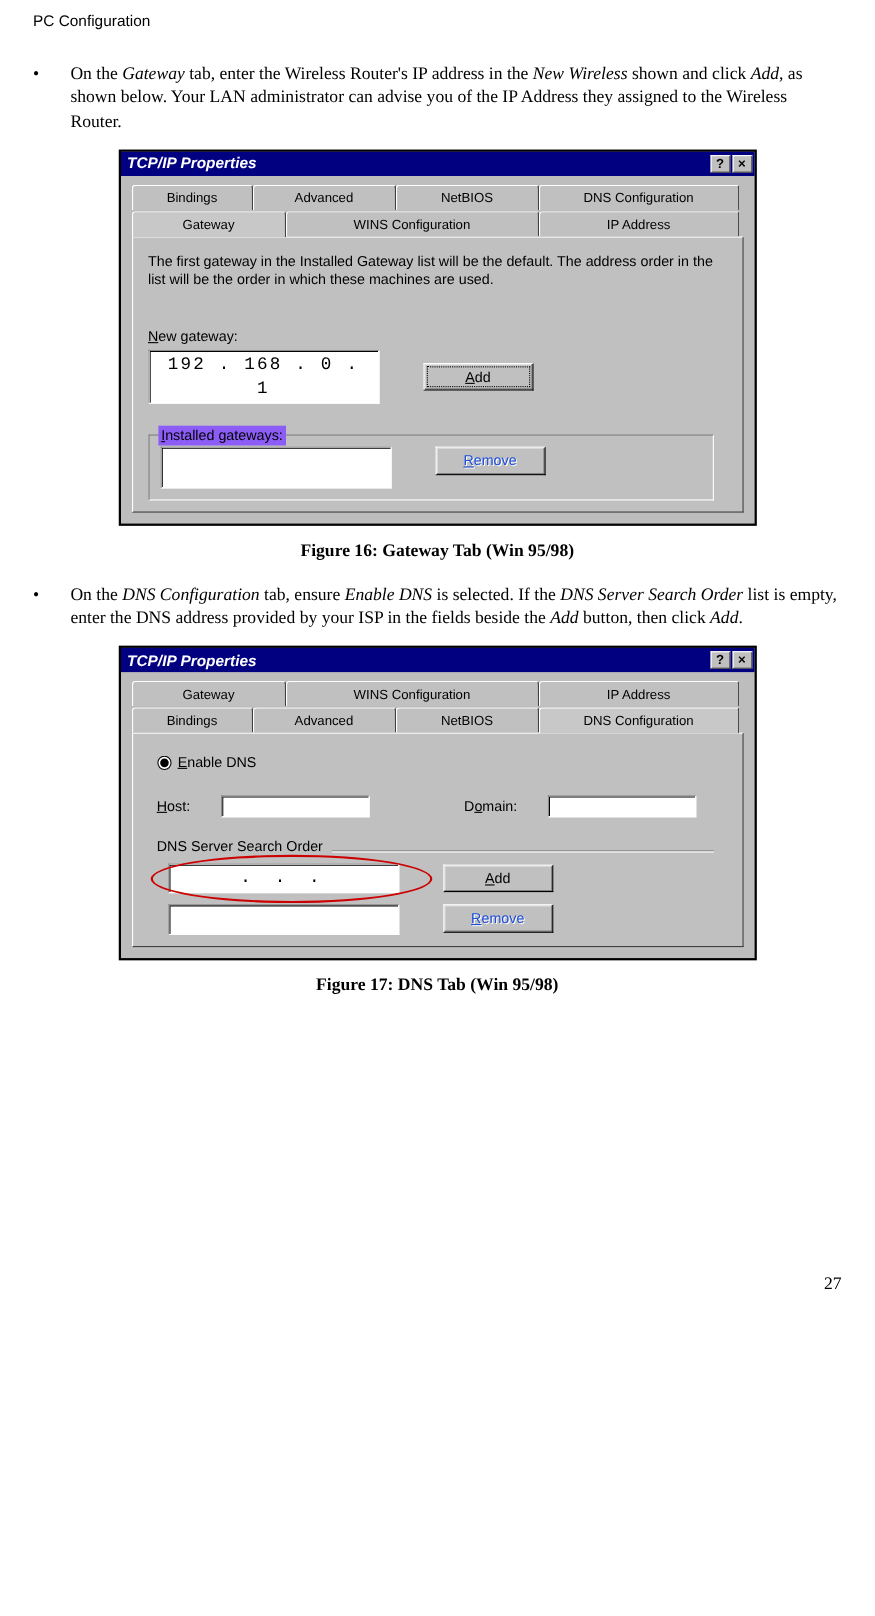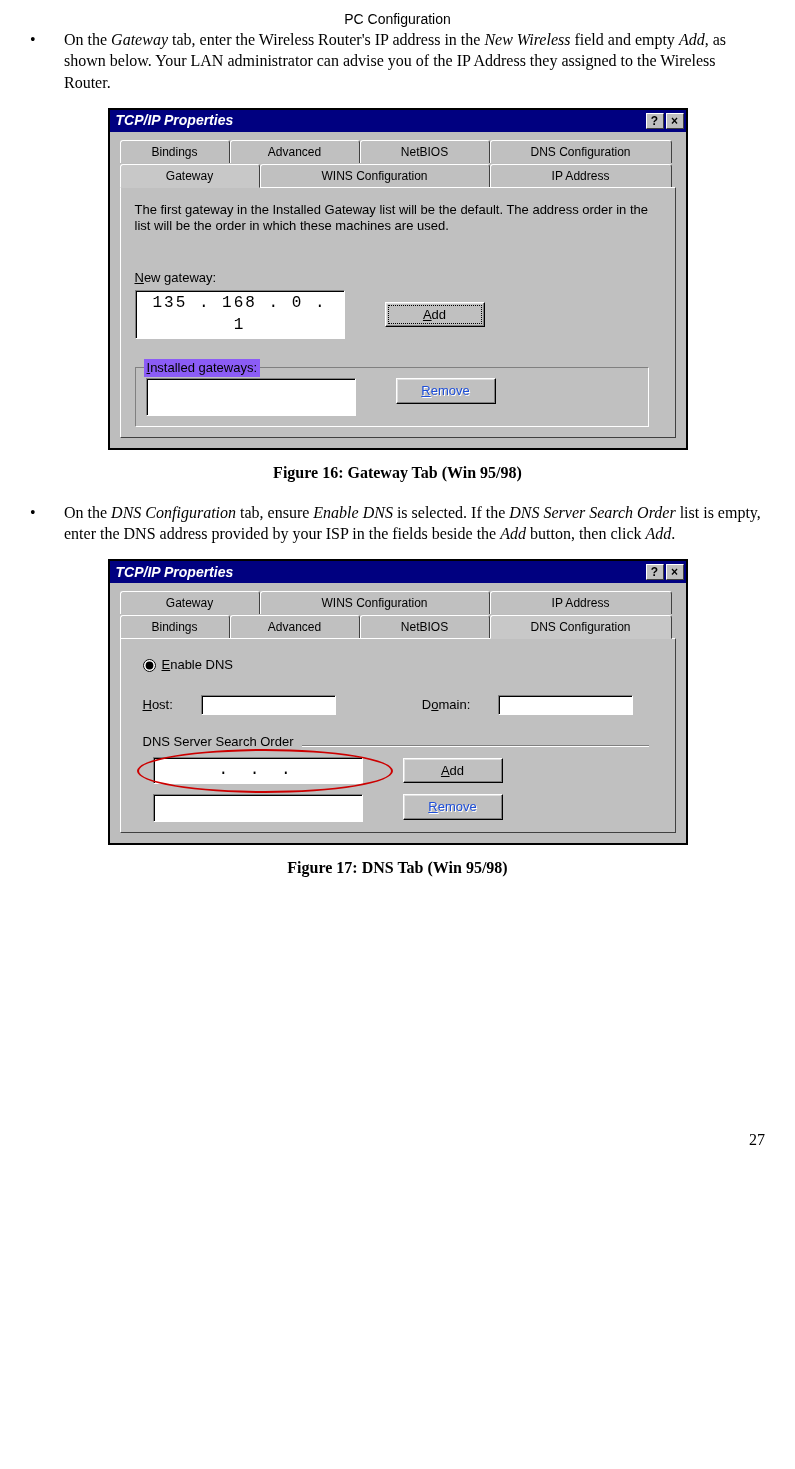--- a/index.html
+++ b/index.html
@@ -6,23 +6,24 @@
   body {
     font-family: "Times New Roman", Times, serif;
     font-size: 16px;
     color: #000;
     background: #fff;
     width: 795px;
     padding: 10px 30px 30px 30px;
     line-height: 1.35;
   }
   .header-right {
-    text-align: center;
+    text-align: left;
     font-family: Arial, sans-serif;
     font-size: 14px;
+    margin-bottom: 28px;
   }
   .bullet-row { display: flex; margin-bottom: 14px; }
   .bullet-dot { width: 34px; text-align: left; font-size: 16px; }
   .bullet-text { flex: 1; font-size: 16px; }
   .bullet-text i { font-style: italic; }
 
   .dialog-wrap { display:flex; justify-content:center; margin: 10px 0 6px 0; }
   .dialog {
     width: 580px;
     background: #bdbdbd;
@@ -166,21 +167,21 @@
   }
 </style>
 </head>
 <body>
 
 <div class="header-right">PC Configuration</div>
 
 <div class="bullet-row">
   <div class="bullet-dot">•</div>
   <div class="bullet-text">
-    <span>On the </span><i>Gateway</i><span> tab, enter the Wireless Router's IP address in the </span><i>New Wireless</i><span> field and empty </span><i>Add</i><span>, as shown below. Your LAN administrator can advise you of the IP Address they assigned to the Wireless Router.</span>
+    <span>On the </span><i>Gateway</i><span> tab, enter the Wireless Router's IP address in the </span><i>New Wireless</i><span> shown and click </span><i>Add</i><span>, as shown below. Your LAN administrator can advise you of the IP Address they assigned to the Wireless Router.</span>
   </div>
 </div>
 
 <div class="dialog-wrap">
   <div class="dialog">
     <div class="titlebar">
       <div class="titlebar-text">TCP/IP Properties</div>
       <div class="titlebar-btn">?</div>
       <div class="titlebar-btn">×</div>
     </div>
@@ -196,21 +197,21 @@
         <div class="tab" style="width:230px">WINS Configuration</div>
         <div class="tab" style="width:182px">IP Address</div>
       </div>
       <div class="tab-panel">
         <div class="info-text">The first gateway in the Installed Gateway list will be the default. The address order in the list will be the order in which these machines are used.</div>
         <div style="height:34px"></div>
         <div class="label-sm">
           <span class="underline-first">N</span><span>ew gateway:</span>
         </div>
         <div style="display:flex; gap:40px; align-items:center; margin-top:4px;">
-          <div class="ipbox">135 . 168 .   0  .   1</div>
+          <div class="ipbox">192 . 168 .   0  .   1</div>
           <div class="btn3d focus">
             <span class="underline-first">A</span><span>dd</span>
           </div>
         </div>
         <div class="groupbox" style="margin-top:28px;">
           <div class="legend">
             <span class="underline-first">I</span><span>nstalled gateways:</span>
           </div>
           <div style="display:flex; gap:40px; align-items:flex-start;">
             <div class="listbox"></div>

